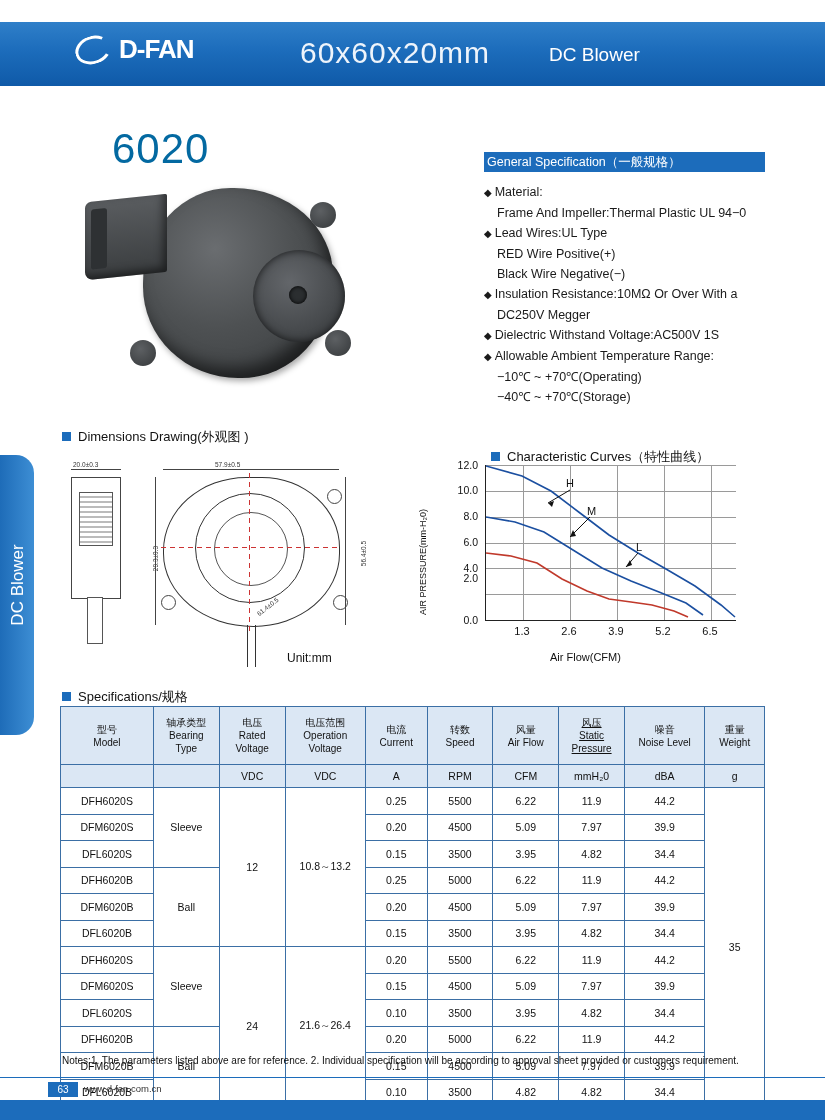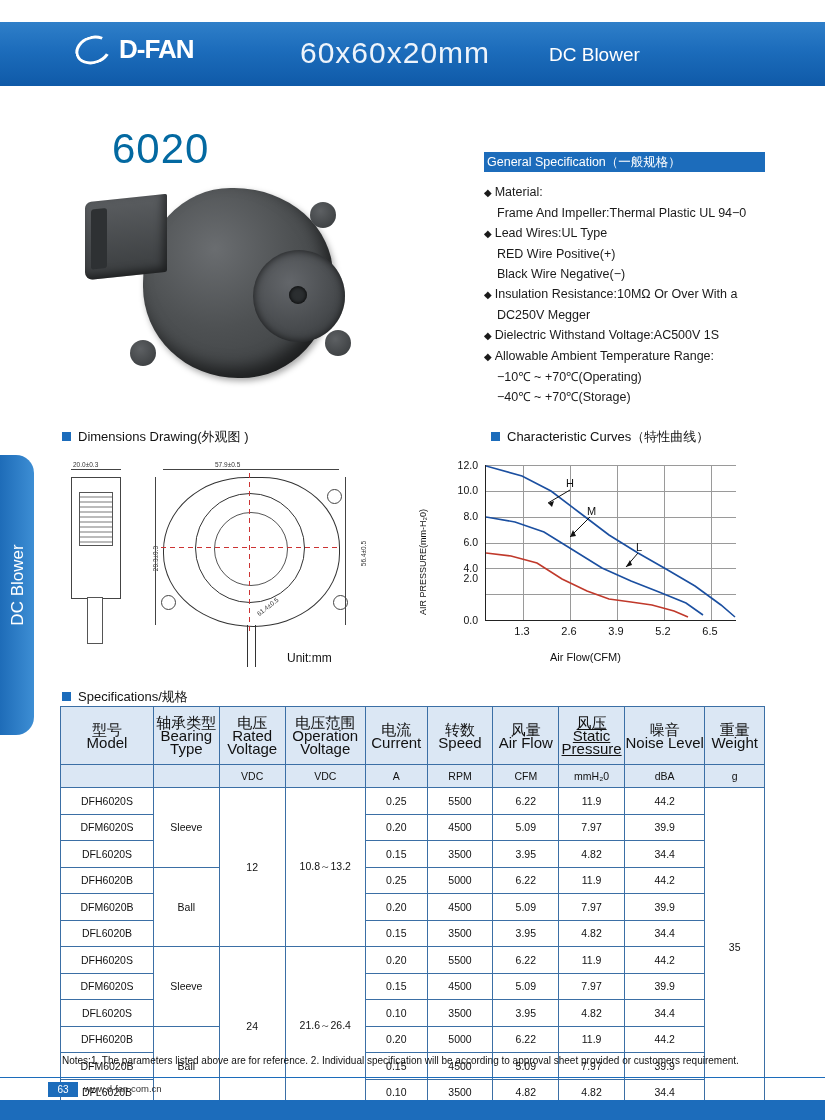--- a/index.html
+++ b/index.html
@@ -175,21 +175,21 @@
   .curve-lab{position:absolute;font-size:11px;color:#111;}
   
   .spec-table{
     position:absolute;left:60px;top:706px;width:705px;
     border-collapse:collapse;font-size:10.5px;
   }
   .spec-table td,.spec-table th{
     border:1px solid #3b6fa5;text-align:center;color:#111;font-weight:normal;
     padding:0;
   }
-  .hdr{background:#dbe7f4;height:58px;line-height:13px;font-size:15px;}
+  .hdr{background:#dbe7f4;height:58px;line-height:13px;font-size:10px;}
   .unitrow td{background:#dbe7f4;height:22px;}
   .spec-table tbody td{height:25.5px;}
   .lbl-col{text-align:center;}
   
   .notes{
     position:absolute;left:62px;top:1055px;font-size:10px;color:#111;
   }
   .pagenum{
     position:absolute;left:48px;top:1082px;width:30px;height:15px;background:#1c6cbb;
     color:#fff;font-size:10px;text-align:center;line-height:15px;
@@ -247,21 +247,21 @@
   <div class="ind"><span>DC250V Megger</span></div>
   <div><span class="di">◆</span><span>Dielectric Withstand Voltage:AC500V 1S</span></div>
   <div><span class="di">◆</span><span>Allowable Ambient Temperature Range:</span></div>
   <div class="ind"><span>−10℃ ~ +70℃(Operating)</span></div>
   <div class="ind"><span>−40℃ ~ +70℃(Storage)</span></div>
 </div>
 
 <div class="sec-head" style="left:62px;top:428px;">
   <span class="sq"></span><span>Dimensions Drawing(外观图 )</span>
 </div>
-<div class="sec-head" style="left:447px;top:428px;padding-left:44px;">
+<div class="sec-head" style="left:447px;top:448px;padding-left:44px;">
   <span class="sq"></span><span>Characteristic Curves（特性曲线）</span>
 </div>
 <div class="sec-head" style="left:62px;top:688px;">
   <span class="sq"></span><span>Specifications/规格</span>
 </div>
 
 <div class="drawing">
   <div class="dim-label" style="left:18px;top:6px;">20.0±0.3</div>
   <div class="dim-label" style="left:160px;top:6px;">57.9±0.5</div>
   <div class="dim-label" style="left:88px;top:100px;transform:rotate(-90deg);">29.3±0.3</div>

